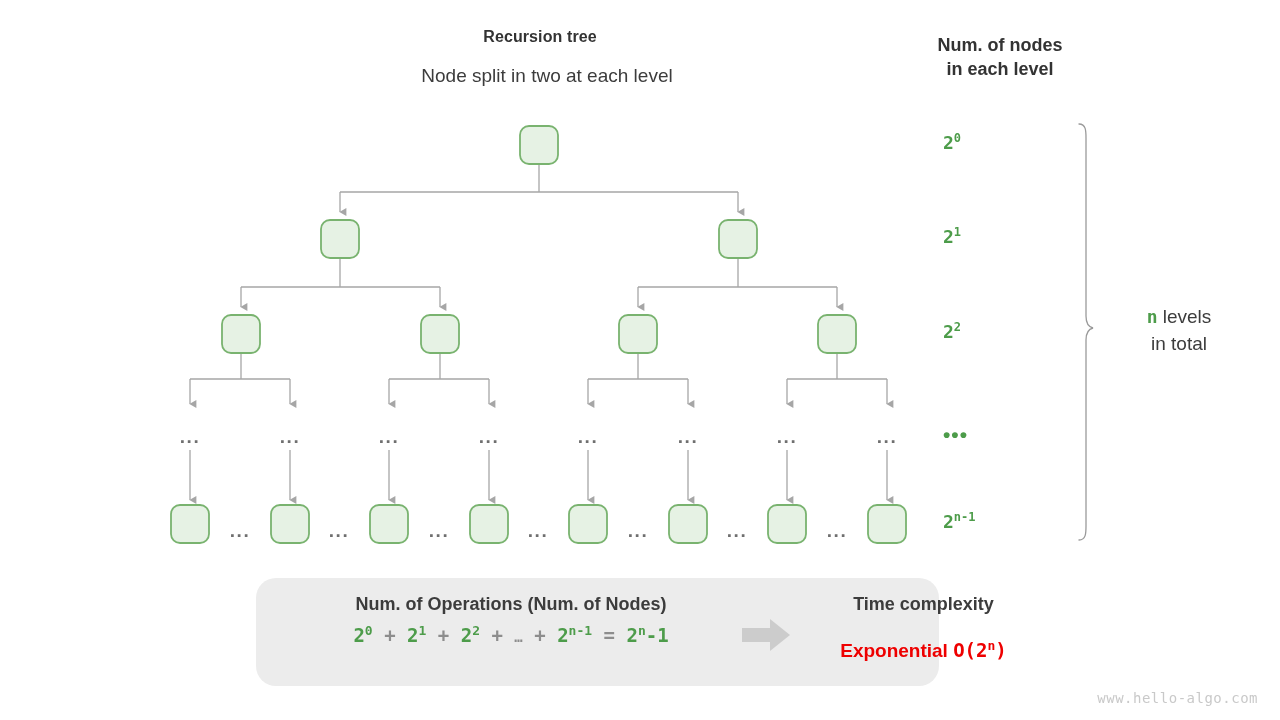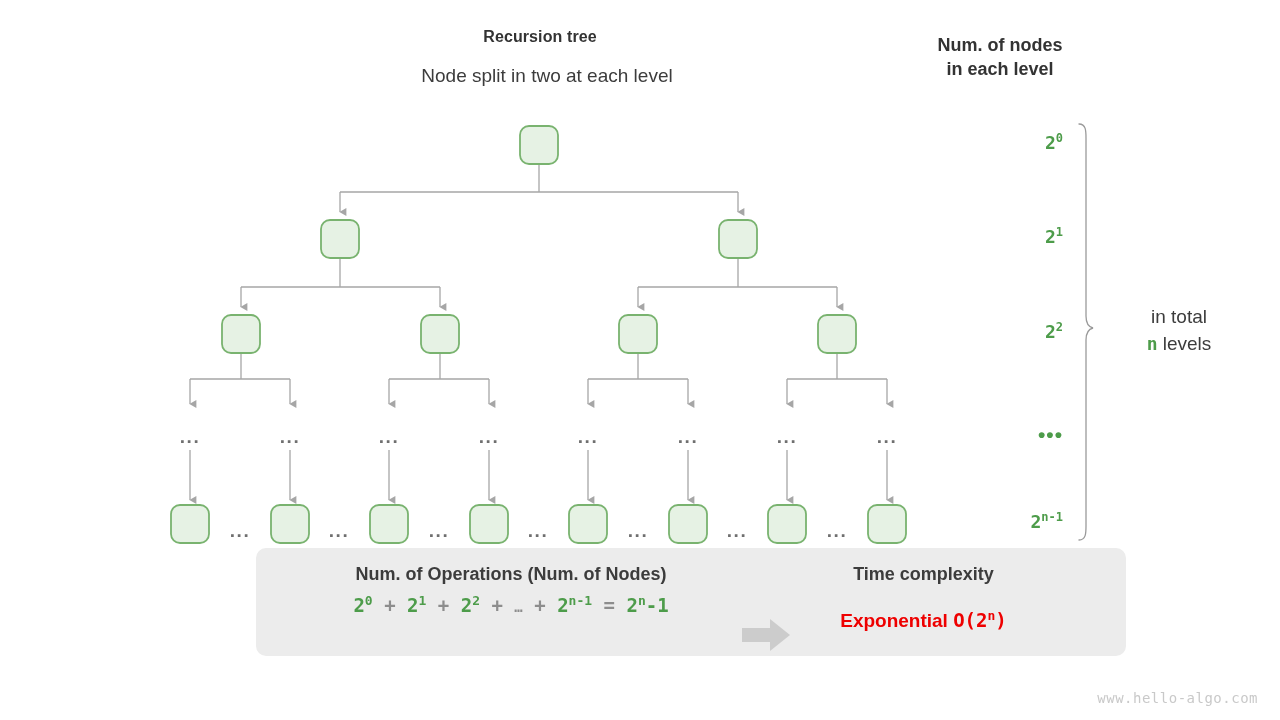--- a/index.html
+++ b/index.html
@@ -60,21 +60,21 @@
     left: 0; top: 0;
     width: 1280px;
     height: 720px;
     pointer-events: none;
   }
 
   
   .level-label {
     position: absolute;
     width: 120px;
-    text-align: right;
+    text-align: left;
     left: 943px;
     font-family: "DejaVu Sans Mono", "Liberation Mono", monospace;
     font-size: 18px;
     font-weight: bold;
     color: #4d9c4a;
     white-space: nowrap;
   }
   .level-label sup {
     font-size: 12px;
     font-weight: bold;
@@ -113,25 +113,25 @@
     color: #6f6f6f;
     letter-spacing: 1.5px;
     transform: translate(-50%, -50%);
     white-space: nowrap;
   }
 
   
   .summary {
     position: absolute;
     left: 256px;
-    top: 548px;
-    width: 870px;
+    top: 578px;
+    width: 683px;
     height: 108px;
     background: #ececec;
-    border-radius: 10px;
+    border-radius: 20px;
   }
   .sum-left {
     position: absolute;
     left: 20px; top: 16px;
     width: 470px;
     text-align: center;
   }
   .sum-right {
     position: absolute;
     left: 560px; top: 16px;
@@ -311,25 +311,25 @@
   </div>
   <div class="level-label" style="top:321px;">
     <span>2</span><sup>2</sup>
   </div>
   <div class="level-label dots" style="top:423px;">•••</div>
   <div class="level-label" style="top:511px;">
     <span>2</span><sup>n-1</sup>
   </div>
 
   <div class="brace-note">
-    <div>in total</div>
     <div>
       <span class="var">n</span>
       <span>levels</span>
     </div>
+    <div>in total</div>
   </div>
 
   <div class="summary">
     <div class="sum-left">
       <div class="sum-head">Num. of Operations (Num. of Nodes)</div>
       <div class="formula">
         <span>2</span><sup>0</sup>
         <span class="op">+</span>
         <span>2</span><sup>1</sup>
         <span class="op">+</span>

